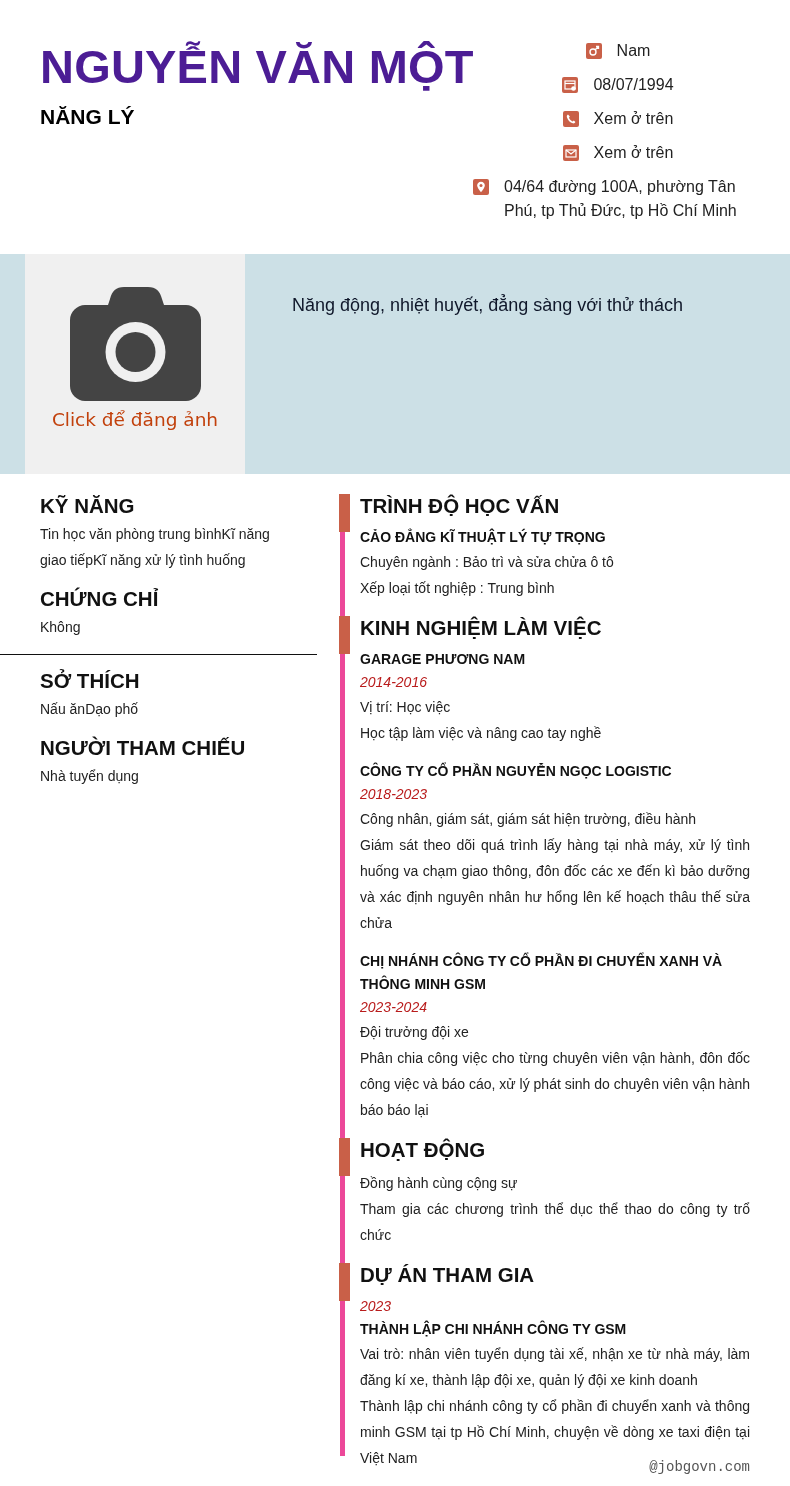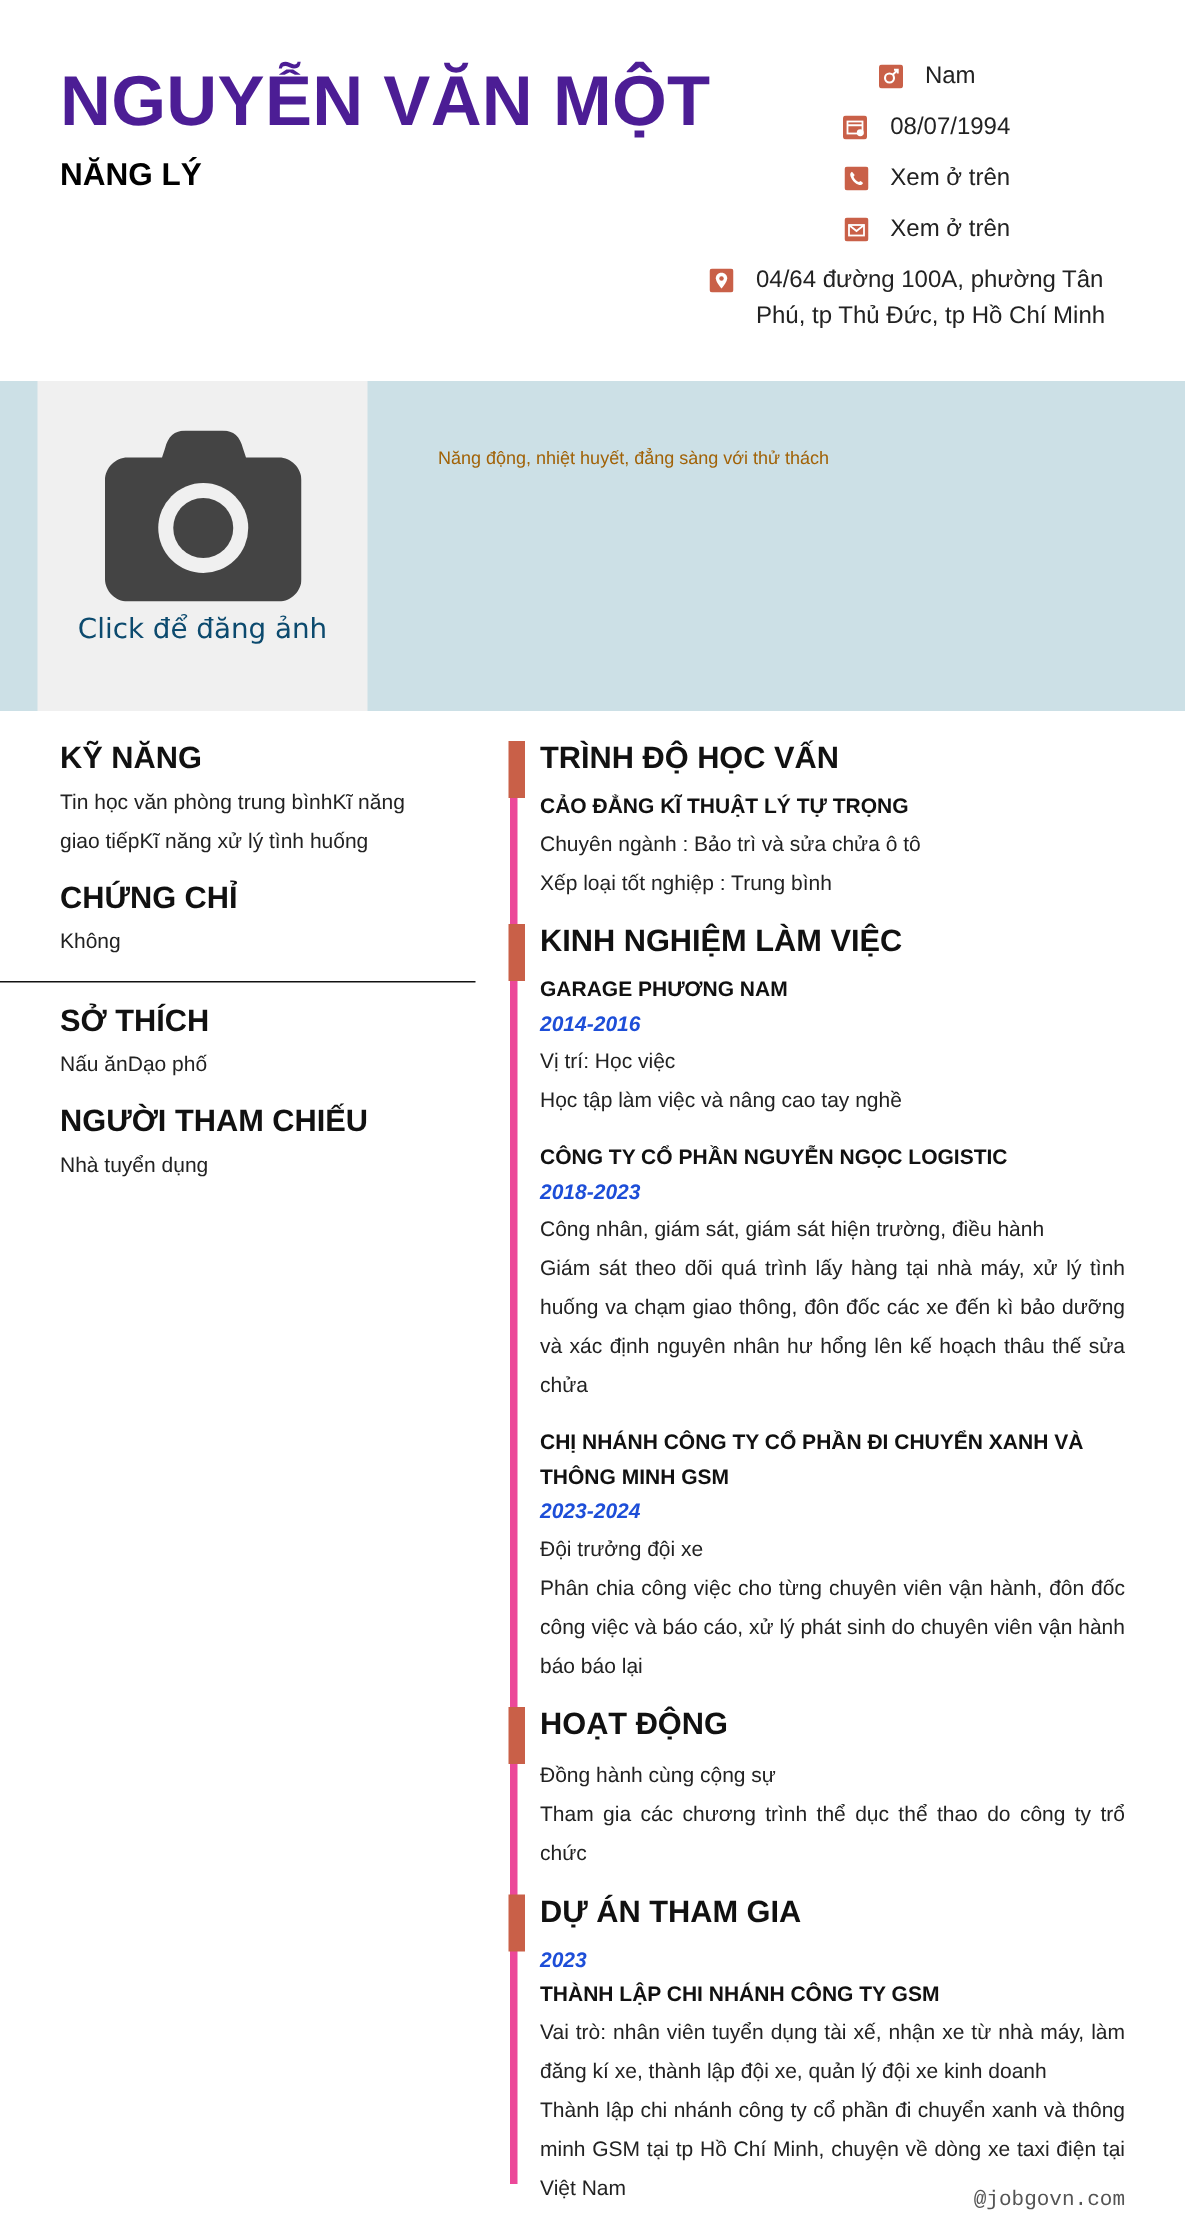--- a/index.html
+++ b/index.html
@@ -11,37 +11,37 @@
   .job-title { position: absolute; left: 40px; top: 104px; font-size: 21px; font-weight: bold; line-height: 26px; color: #000; }
 
   .contacts { position: absolute; left: 473px; top: 39px; width: 290px; }
   .contact-row { display: flex; align-items: flex-start; margin-bottom: 10px; justify-content: center; }
   .contact-icon { width: 16px; height: 16px; margin-top: 4px; flex: 0 0 16px; }
   .contact-text { margin-left: 15px; font-size: 16px; line-height: 24px; color: #222; }
 
   .band { position: absolute; left: 0; top: 254px; width: 790px; height: 220px; background: #cce0e6; }
   .photo { position: absolute; left: 25px; top: 0; width: 220px; height: 220px; background: #f0f0f0; cursor: pointer; }
   .camera { position: absolute; left: 45px; top: 33px; width: 131px; height: 114px; }
-  .photo-label { position: absolute; left: 0; top: 153px; width: 220px; text-align: center; font-family: "DejaVu Sans", sans-serif; font-size: 18.5px; color: #0c4a6e; line-height: 26px; }
-  .summary { position: absolute; left: 292px; top: 41px; font-size: 12px; line-height: 20px; color: #a16207; }
+  .photo-label { position: absolute; left: 0; top: 153px; width: 220px; text-align: center; font-family: "DejaVu Sans", sans-serif; font-size: 18.5px; color: #c2410c; line-height: 26px; }
+  .summary { position: absolute; left: 292px; top: 41px; font-size: 18px; line-height: 20px; color: #0f172a; }
 
   .left-col { position: absolute; left: 0; top: 494px; width: 317px; }
   .lblock { padding-left: 40px; padding-right: 18px; margin-bottom: 14px; }
   .lhead { font-size: 20.5px; font-weight: bold; line-height: 24px; color: #111; margin-bottom: 3px; }
   .ltext { font-size: 14px; line-height: 26px; color: #222; }
   .divider { height: 1px; background: #111; width: 317px; margin-bottom: 14px; }
 
   .right-col { position: absolute; left: 340px; top: 494px; width: 410px; height: 962px; border-left: 5px solid #ec4899; }
   .section { position: relative; padding-left: 15px; margin-bottom: 15px; }
   .accent-bar { position: absolute; left: -6px; top: 0; width: 11px; height: 38px; background: #c96048; }
   .rhead { font-size: 20.5px; font-weight: bold; line-height: 24px; color: #111; margin-bottom: 8px; }
   .item { margin-bottom: 14px; }
   .item:last-child { margin-bottom: 0; }
   .sub { font-size: 14px; font-weight: bold; line-height: 23px; color: #111; }
-  .date { font-size: 14px; font-style: italic; line-height: 23px; color: #1d4ed8; font-weight: bold; }
+  .date { font-size: 14px; font-style: italic; line-height: 23px; color: #b91c1c; }
   .rtext { font-size: 14px; line-height: 26px; color: #222; text-align: justify; }
 
   .footer { position: absolute; right: 40px; top: 1457px; font-family: "Liberation Mono", monospace; font-size: 14px; color: #555; line-height: 20px; }
 </style>
 </head>
 <body>
 
 <div class="header">
   <div class="name">NGUYỄN VĂN MỘT</div>
   <div class="job-title">NĂNG LÝ</div>

